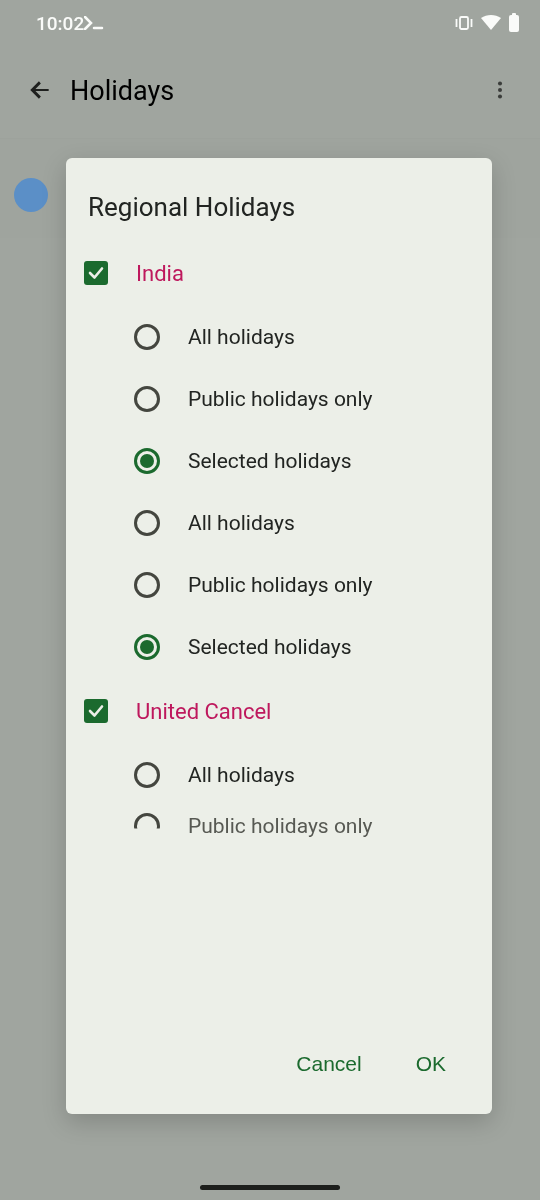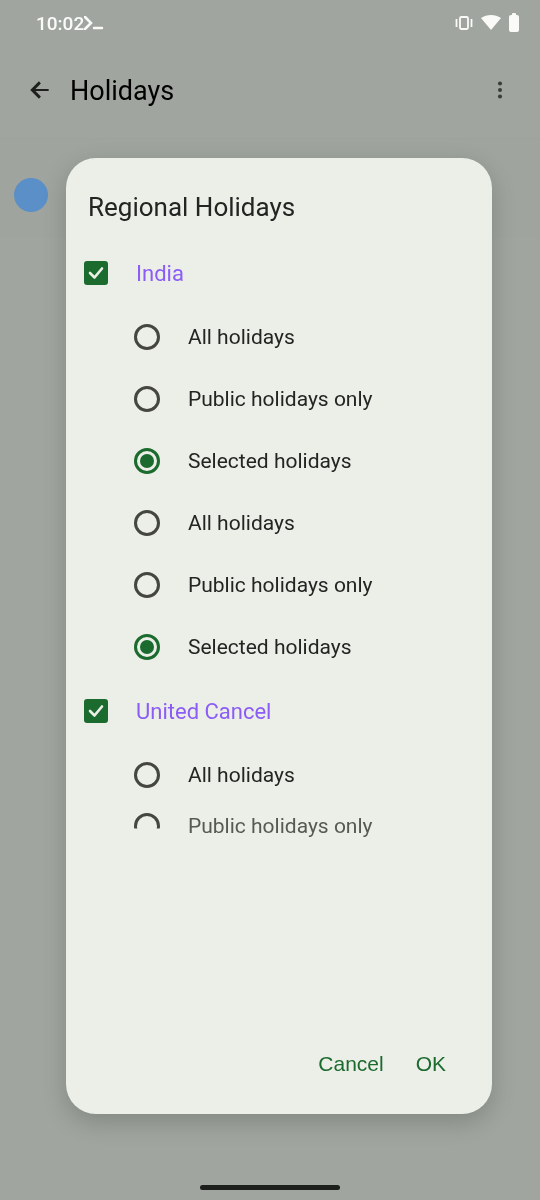--- a/index.html
+++ b/index.html
@@ -18,39 +18,39 @@
   .app-title { font-size: 27px; font-weight: 400; margin-left: 6px; flex: 1; color: #000000; }
   .overflow-btn { width: 48px; height: 48px; display: flex; align-items: center; justify-content: center; border: none; background: none; cursor: pointer; }
 
   
   .bg-content { position: absolute; top: 138px; left: 0; right: 0; height: 100px; border-top: 1px solid #9da29c; background: #9fa49e;}
   .bg-dot { position: absolute; top: 178px; left: 14px; width: 34px; height: 34px; border-radius: 50%; background: #5b8fc7; }
 
   
   .dialog {
     position: absolute; top: 158px; left: 66px; width: 426px; height: 956px;
-    background: #ecefe8; border-radius: 30px; display: flex; flex-direction: column;
+    background: #ecefe8; border-radius: 6px; display: flex; flex-direction: column;
     box-shadow: 0 8px 24px rgba(0,0,0,0.18);
     justify-content: space-between;
   }
   .dialog-header { padding: 34px 22px 12px 22px; font-size: 26px; font-weight: 400; color: #222522;}
   .dialog-body { flex: 1; overflow: hidden; position: relative; padding: 6px 8px 0 8px; }
   .region { }
   .region-header { display: flex; align-items: center; height: 66px; padding-left: 10px;}
   .checkbox { width: 24px; height: 24px; border-radius: 3px; display: flex; align-items: center; justify-content: center; margin-right: 28px; }
   .checkbox.checked { background: #1b6a2e; }
-  .region-label { font-size: 22px; color: #8b5cf6; }
+  .region-label { font-size: 22px; color: #be185d; }
   .options { padding-left: 60px; }
   .option-row { display: flex; align-items: center; height: 62px; }
   .radio { width: 26px; height: 26px; border: 3px solid #44463f; border-radius: 50%; display: flex; align-items: center; justify-content: center; margin-right: 28px; flex-shrink:0;}
   .radio.selected { border-color: #1b6a2e; }
   .radio.selected .radio-dot { width: 14px; height: 14px; border-radius: 50%; background: #1b6a2e; }
   .option-label { font-size: 21px; color: #222522; white-space: nowrap; }
   .fade-bottom { position: absolute; left: 8px; right: 8px; bottom: 0; height: 40px; background: linear-gradient(to bottom, rgba(236,239,232,0), #ecefe8 85%); pointer-events:none;}
-  .dialog-actions { display: flex; justify-content: flex-end; align-items: center; padding: 16px 30px 28px 0; }
+  .dialog-actions { display: flex; justify-content: flex-end; align-items: center; gap: 22px; padding: 16px 30px 28px 0; }
   .dlg-btn { border: none; background: none; font-size: 21px; font-weight: 500; color: #1b6a2e; padding: 10px 16px; cursor: pointer; }
 
   
   .nav-bar { position: absolute; bottom: 10px; left: 50%; transform: translateX(-50%); width: 140px; height: 5px; border-radius: 3px; background: #1d1f1c; }
 
   .truncated-row .option-label { color: #575953; }
 </style>
 </head>
 <body>
 

